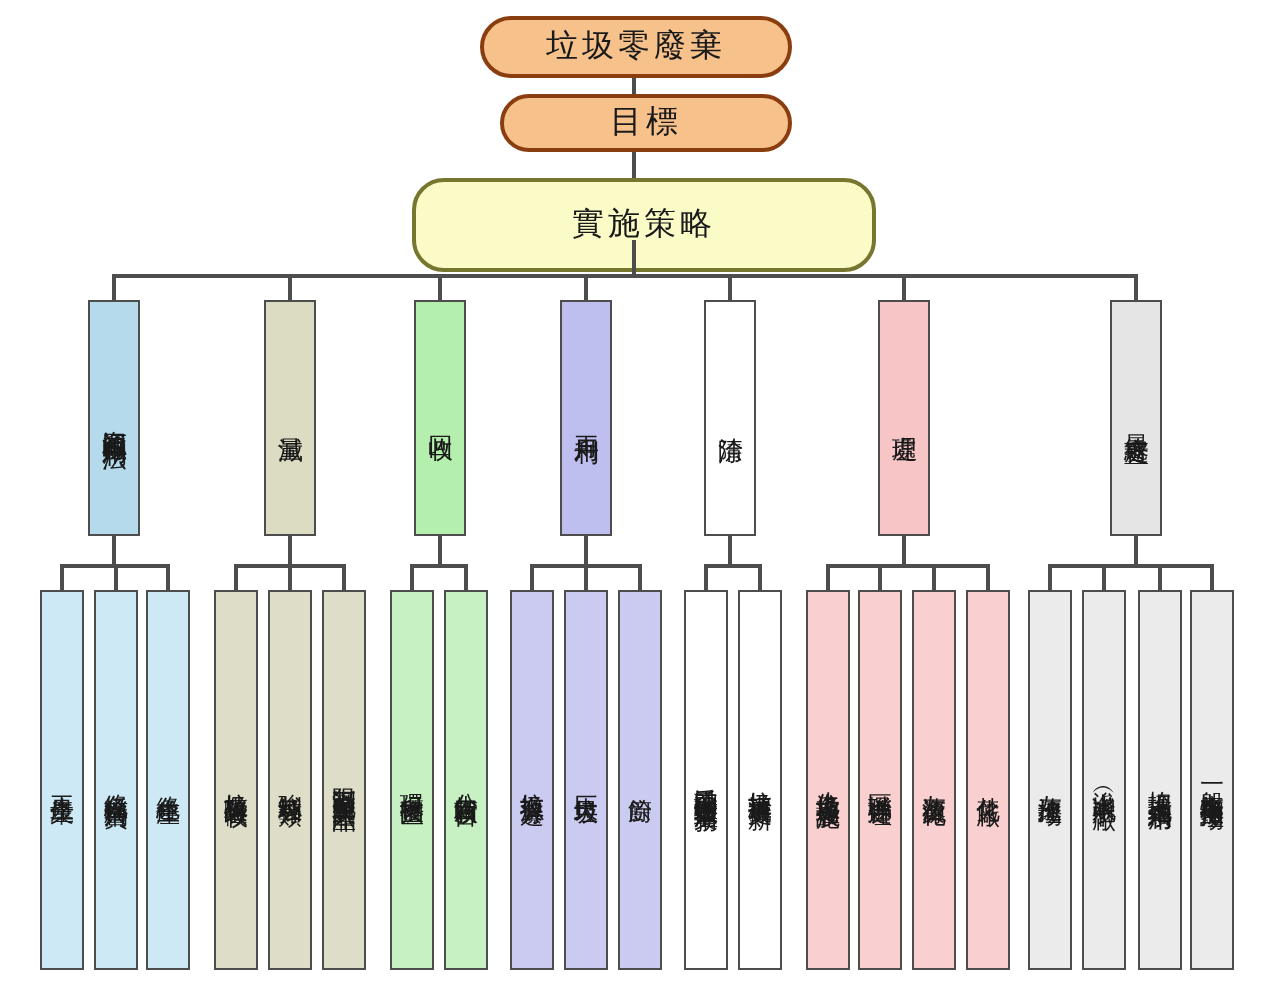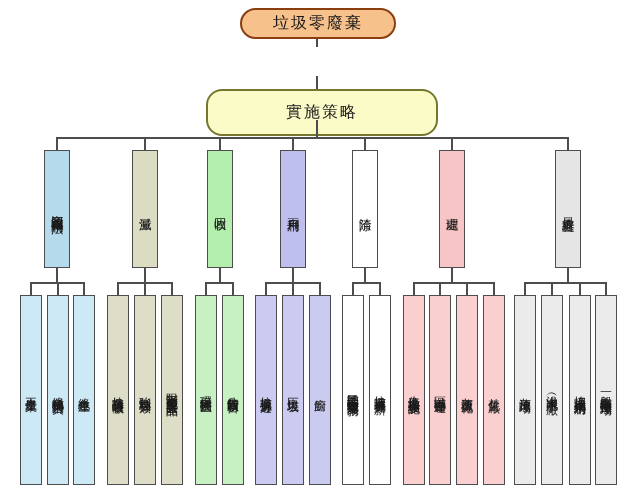--- a/index.html
+++ b/index.html
@@ -29,20 +29,23 @@
   .vl{width:2px;}
   .hl{height:2px;}
 </style>
 </head>
 <body>
 
 <div class="canvas">
 
   <div class="stadium" style="left: 240px; top: 8px; width: 156px; height: 31px; background-color: rgb(247, 193, 139); border-color: rgb(138, 62, 16);">
     <span>垃圾零廢棄</span>
+  </div>
+  <div class="stadium" style="left: 250px; top: 47px; width: 146px; height: 29px; background-color: rgb(247, 193, 139); border-color: rgb(138, 62, 16);">
+    <span>目標</span>
   </div>
   <div class="stadium" style="left: 206px; top: 89px; width: 232px; height: 47px; background-color: rgb(251, 251, 200); border-color: rgb(118, 118, 46);">
     <span>實施策略</span>
   </div>
 
   <div class="vl" style="left:316px;top:39px;height:8px;"></div>
   <div class="vl" style="left:316px;top:76px;height:13px;"></div>
   <div class="vl" style="left:316px;top:120px;height:17px;"></div>
   <div class="hl" style="left:56px;top:137px;width:513px;"></div>
 

